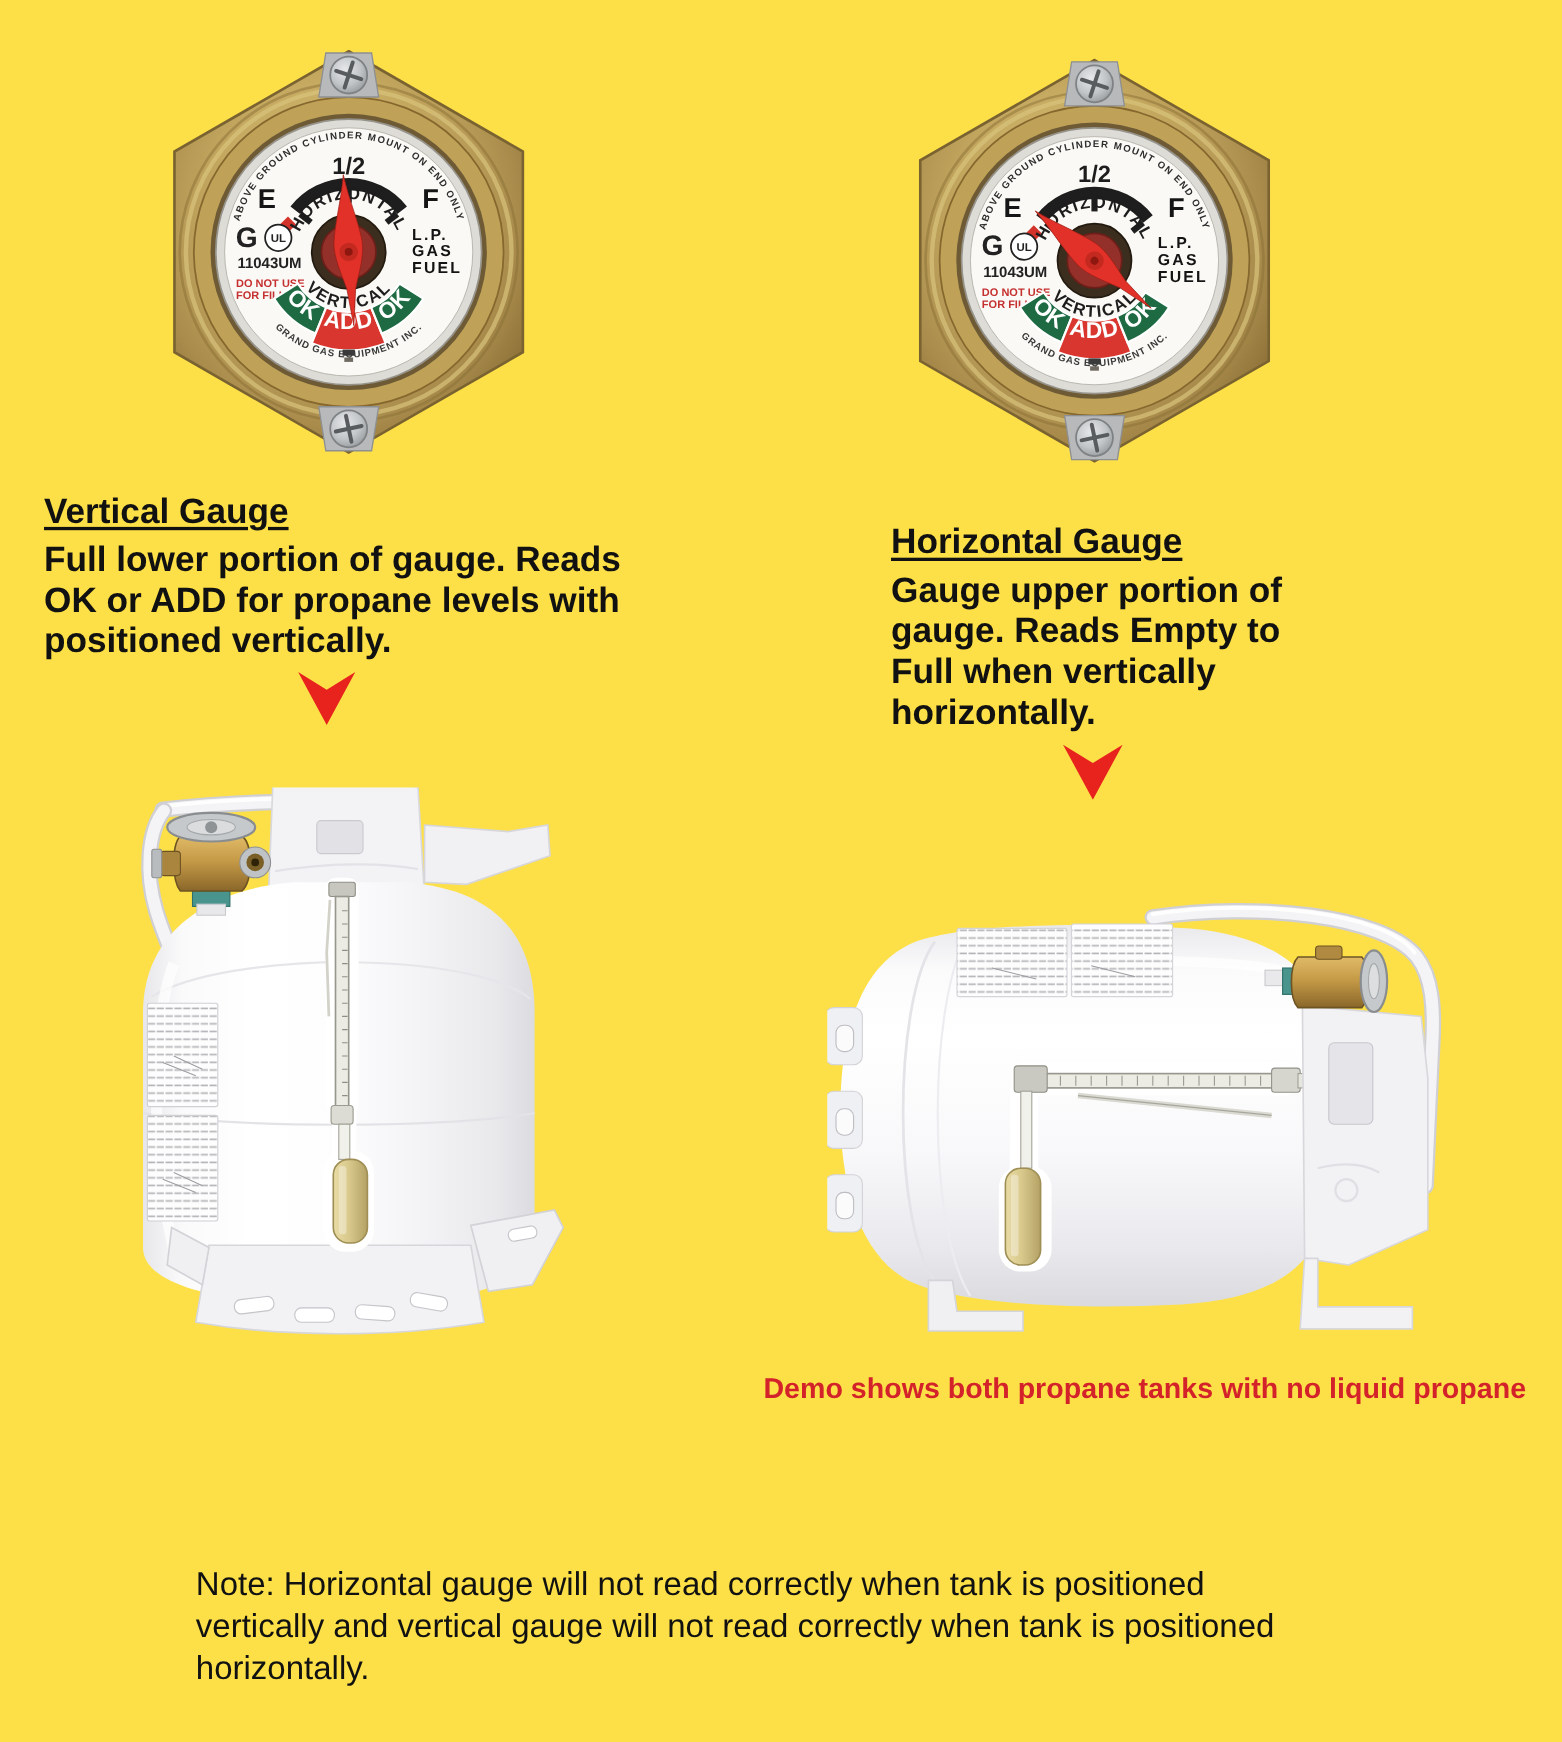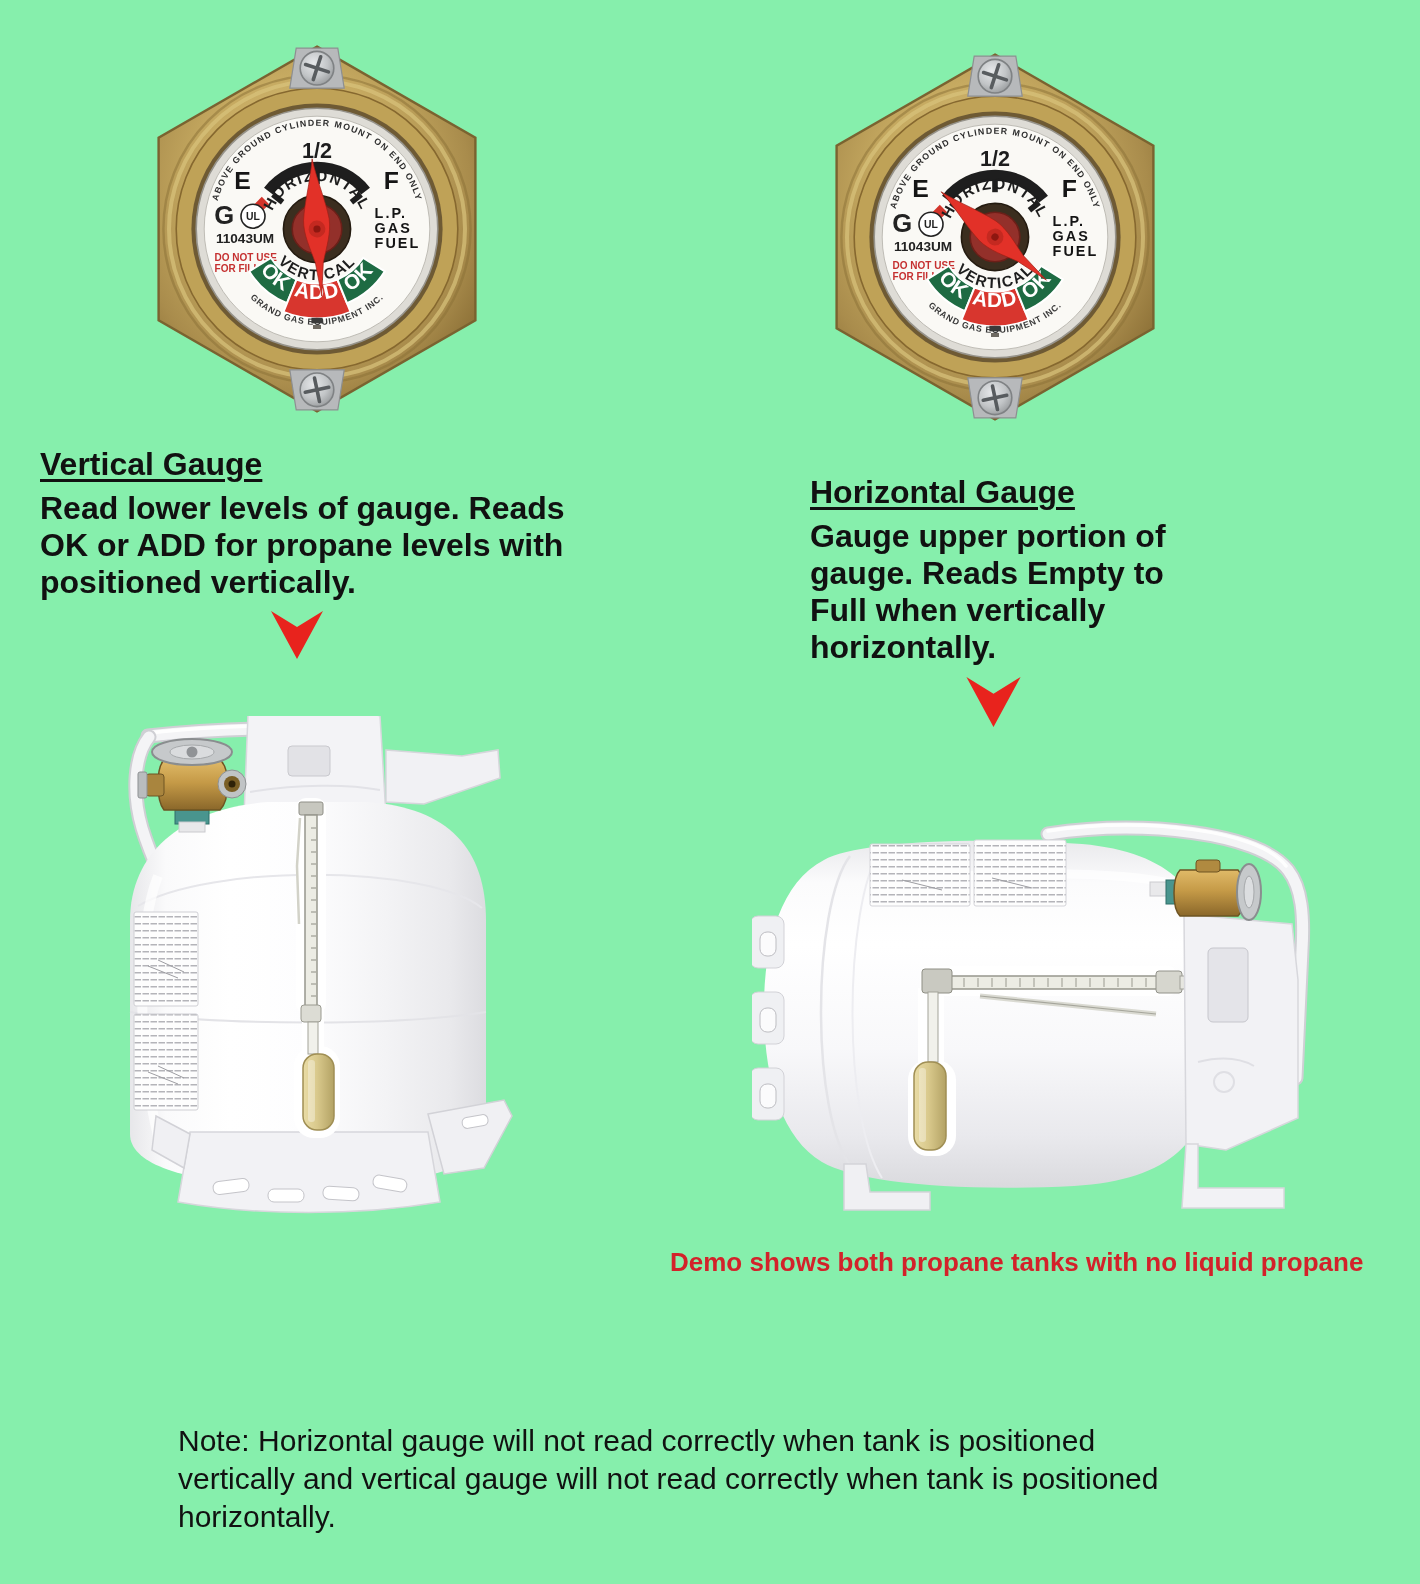--- a/index.html
+++ b/index.html
@@ -1,16 +1,16 @@
 <!DOCTYPE html>
 <html><head>
 <meta charset="utf-8">
 <style>
   html,body{margin:0;padding:0;background:#fff;}
-  #stage{position:relative;width:1420px;height:1584px;background:#86efac;overflow:hidden;
+  #stage{position:relative;width:1420px;height:1584px;background:#fde047;overflow:hidden;
          font-family:"Liberation Sans",sans-serif;}
   .abs{position:absolute;}
   .heading{font-size:32px;font-weight:bold;color:#111;margin:0 0 7px 0;
            text-decoration:underline;text-decoration-thickness:3px;text-underline-offset:4px;}
   .pline{font-size:32px;font-weight:bold;color:#111;line-height:37px;white-space:nowrap;}
   .nline{font-size:30px;font-weight:normal;color:#111;line-height:38px;white-space:nowrap;}
   .caption{font-size:26px;font-weight:bold;color:#d3222a;text-align:center;white-space:nowrap;}
   svg text{font-family:"Liberation Sans",sans-serif;}
   .tSmallArc{font-size:11px;font-weight:bold;letter-spacing:1.6px;fill:#2e2e2e;}
   .tHalf{font-size:27px;font-weight:bold;fill:#1d1d1d;}
@@ -182,21 +182,21 @@
 
 <svg class="abs" style="left:835px;top:53px" width="320" height="368" viewBox="0 0 400 460">
   <use href="#gaugeBody"></use>
   <g transform="translate(200 230) rotate(-50)">
     <use href="#needleShape"></use>
   </g>
 </svg>
 
 <div class="abs" style="left:40px;top:446px;width:660px">
   <div class="heading">Vertical Gauge</div>
-  <div class="pline">Read lower levels of gauge. Reads</div>
+  <div class="pline">Full lower portion of gauge. Reads</div>
   <div class="pline">OK or ADD for propane levels with</div>
   <div class="pline">positioned vertically.</div>
 </div>
 
 <div class="abs" style="left:810px;top:474px;width:540px">
   <div class="heading">Horizontal Gauge</div>
   <div class="pline">Gauge upper portion of</div>
   <div class="pline">gauge. Reads Empty to</div>
   <div class="pline">Full when vertically</div>
   <div class="pline">horizontally.</div>
@@ -332,21 +332,21 @@
   <g>
     <rect x="398" y="62" width="18" height="14" fill="#e9e9eb" stroke="#cbcbd0"></rect>
     <rect x="414" y="60" width="14" height="24" fill="#49958e" stroke="#2f6f69"></rect>
     <path d="M428,50 L486,50 C494,58 494,88 486,96 L428,96 C420,88 420,58 428,50 Z" fill="url(#gradBrassV)" stroke="#6e5423" stroke-width="1.5"></path>
     <rect x="444" y="40" width="24" height="12" rx="3" fill="#b08a40" stroke="#6e5423"></rect>
     <ellipse cx="497" cy="72" rx="12" ry="28" fill="#c6c9cb" stroke="#8a8d8f" stroke-width="2"></ellipse>
     <ellipse cx="497" cy="72" rx="5" ry="16" fill="#dcdee0" stroke="#a6a9ab"></ellipse>
   </g>
 </svg>
 
-<div class="abs caption" style="left:670px;top:1247px;width:660px">Demo shows both propane tanks with no liquid propane</div>
+<div class="abs caption" style="left:694px;top:1247px;width:660px">Demo shows both propane tanks with no liquid propane</div>
 
 <div class="abs" style="left:178px;top:1422px;width:1210px">
   <div class="nline">Note: Horizontal gauge will not read correctly when tank is positioned</div>
   <div class="nline">vertically and vertical gauge will not read correctly when tank is positioned</div>
   <div class="nline">horizontally.</div>
 </div>
 
 </div>
 
 </body></html>

